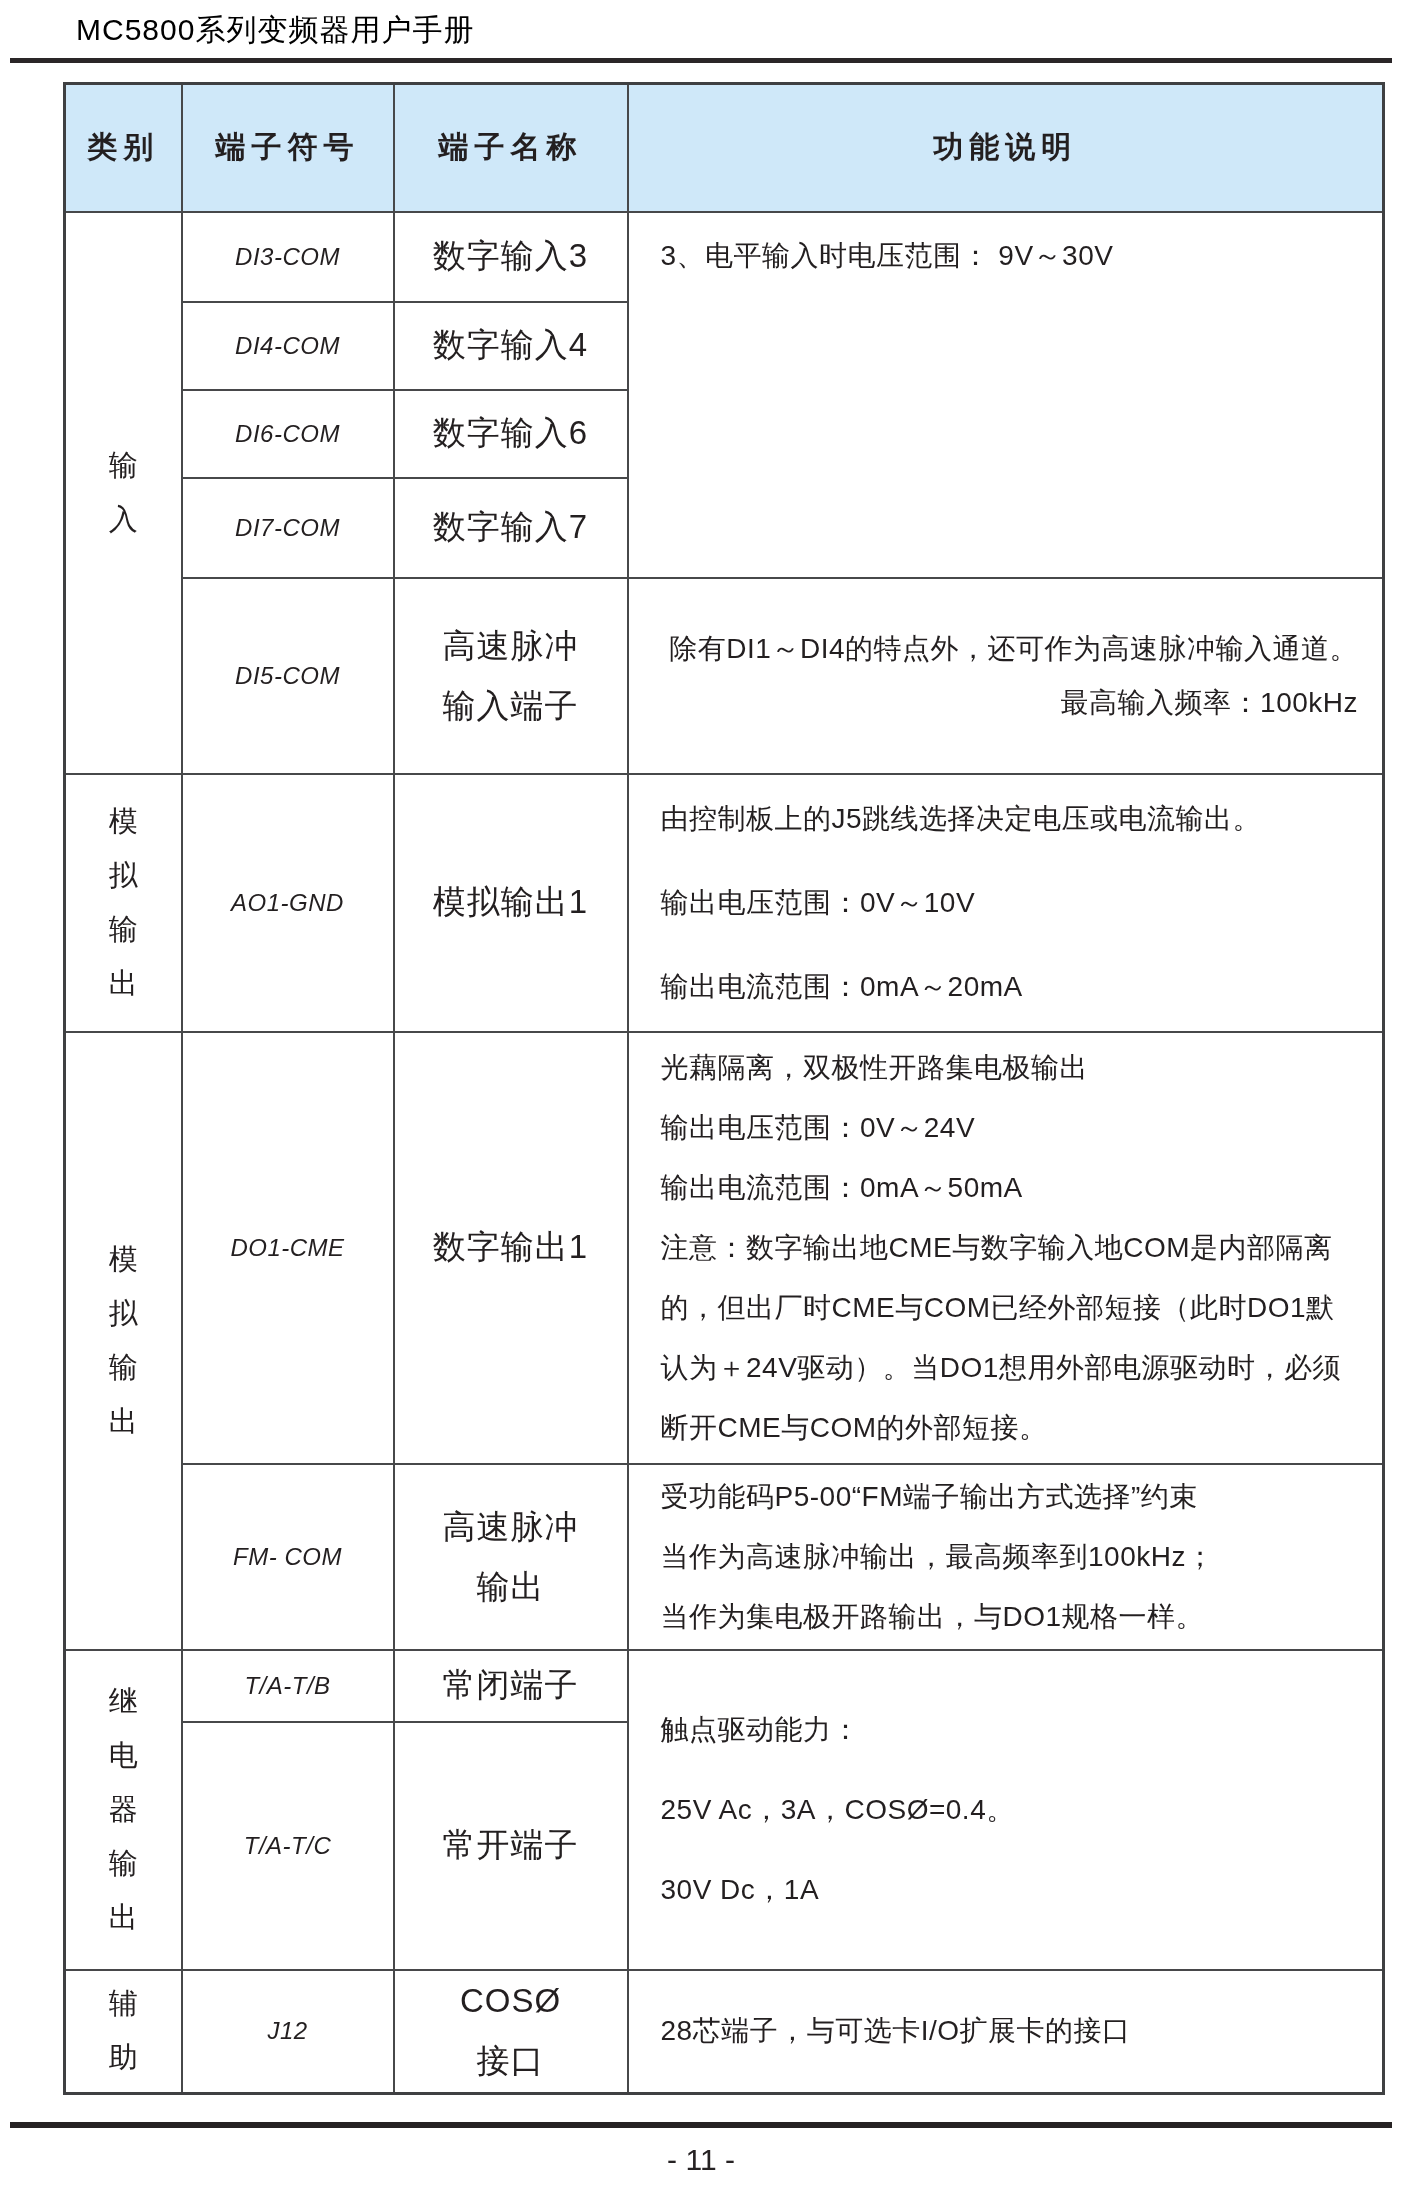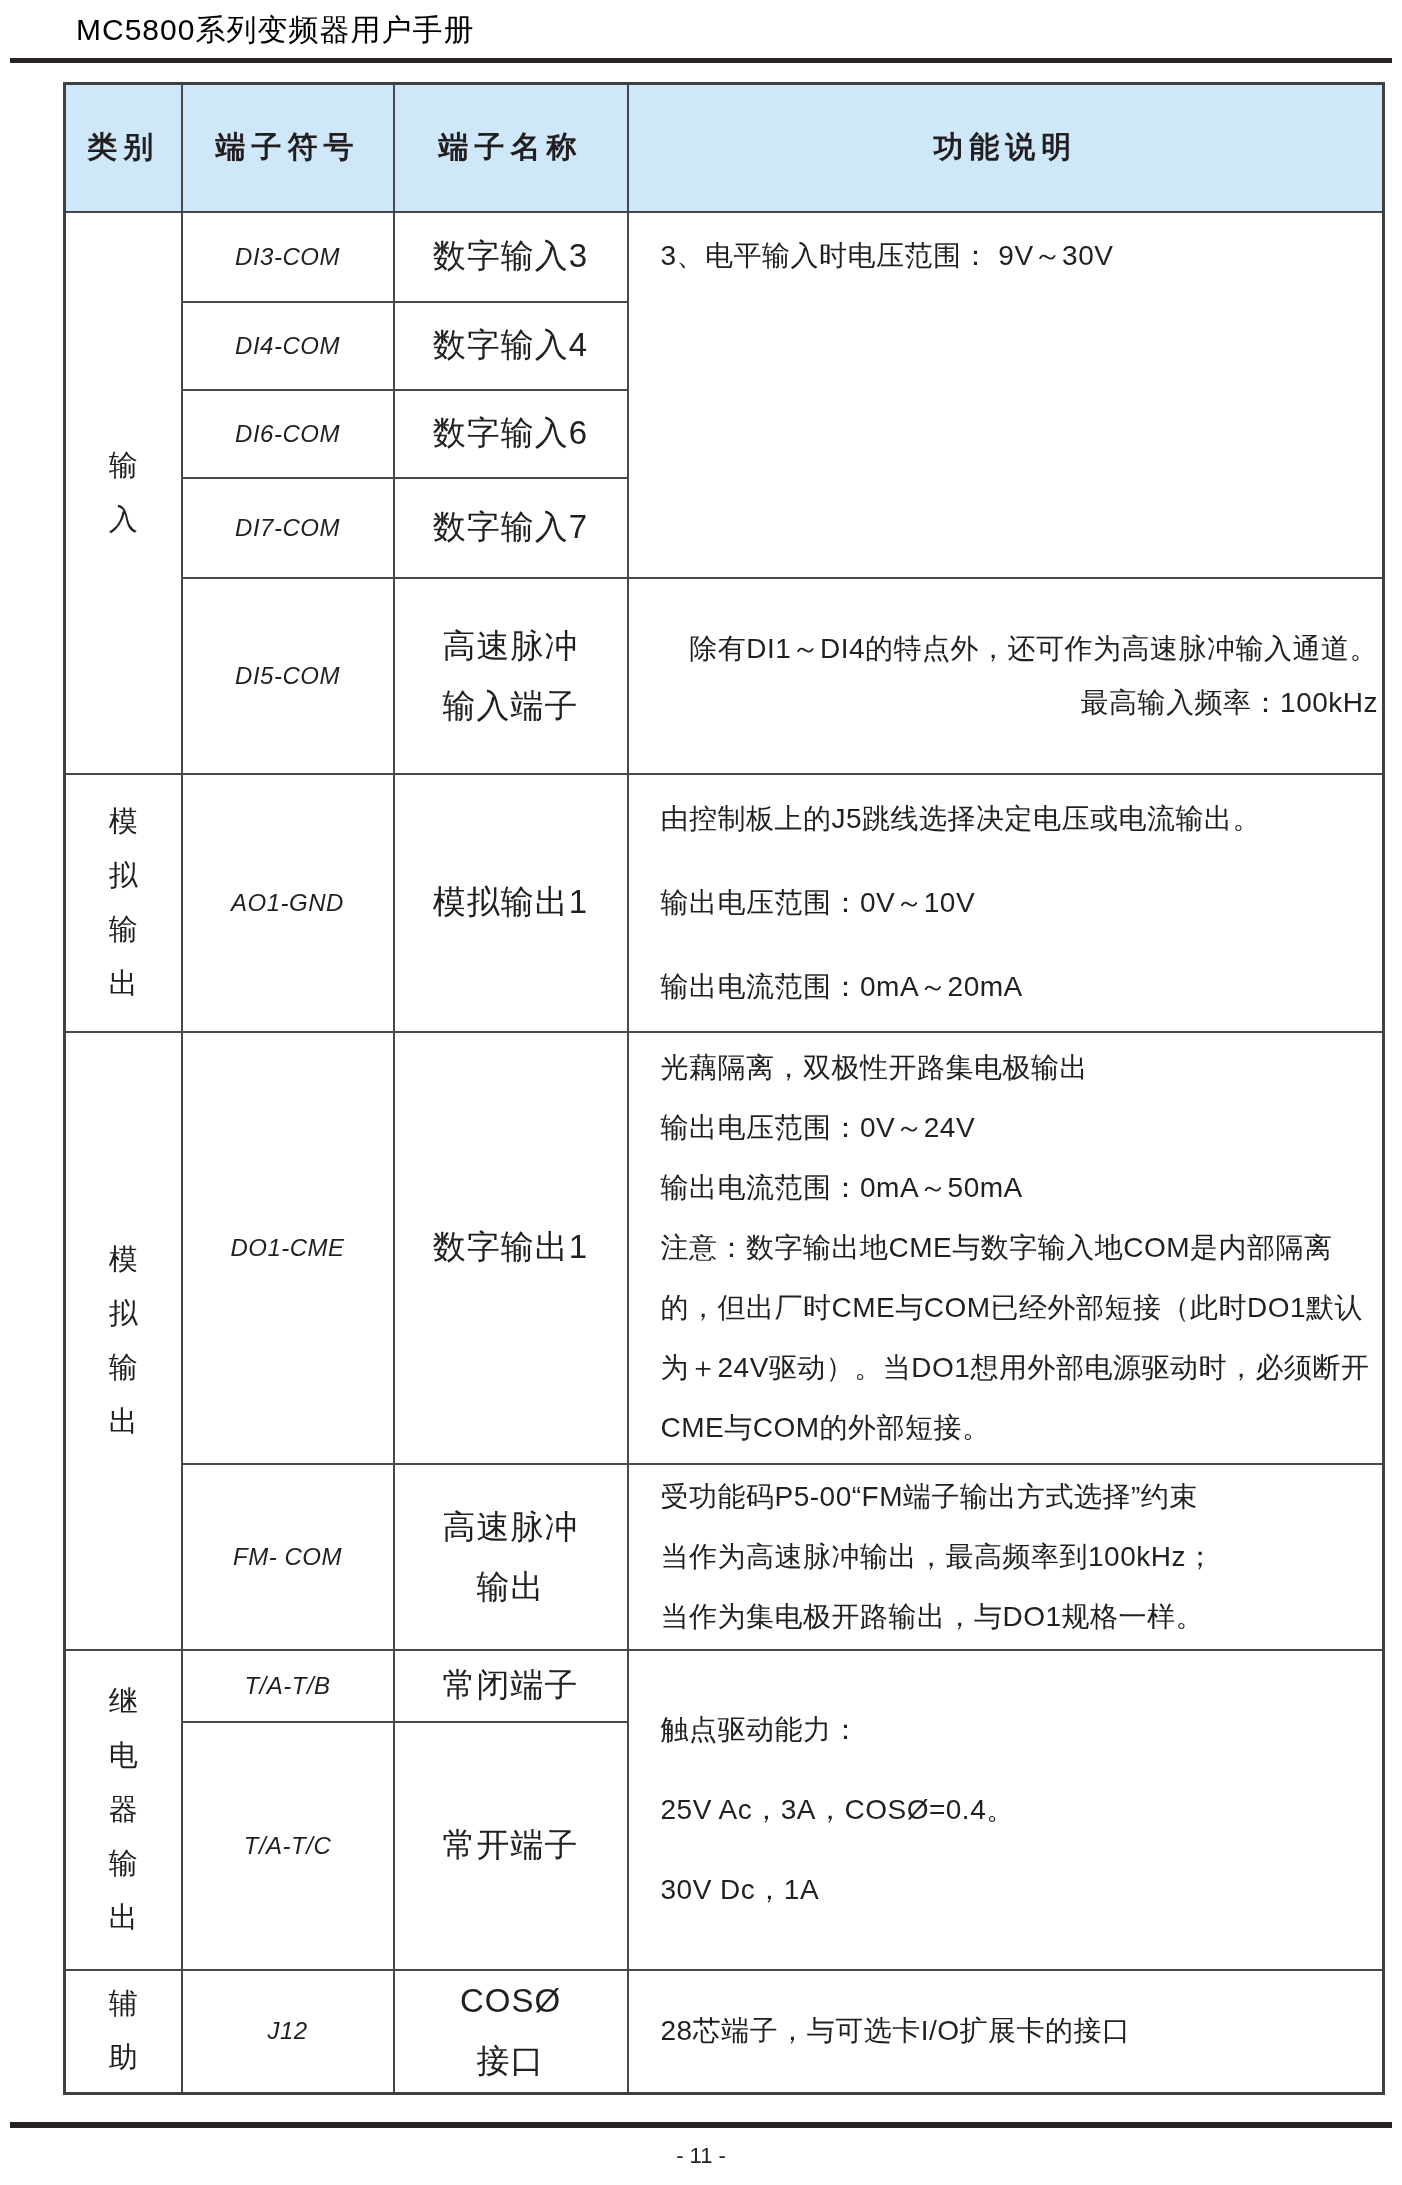--- a/index.html
+++ b/index.html
@@ -65,21 +65,21 @@
   td.cname{
     text-align:center;
     font-size:33px;
     letter-spacing:1px;
   }
   .two-line{line-height:60px;}
   td.desc{
     text-align:left;
     font-size:28px;
     padding-left:32px;
-    padding-right:4px;
+    padding-right:24px;
     letter-spacing:0.5px;
     margin-left:25px;
   }
   td.desc-top{
     vertical-align:top;
     padding-top:24px;
   }
   .lh54{line-height:54px;text-align:right;}
   .lh60{line-height:60px;}
   .lh80{line-height:80px;}
@@ -90,21 +90,21 @@
     left:10px;right:10px;
     top:2122px;
     height:6px;
     background:#262223;
   }
   .page-number{
     position:absolute;
     top:2143px;
     left:0;width:100%;
     text-align:center;
-    font-size:22px;
+    font-size:30px;
     color:#262223;
   }
 </style>
 </head>
 <body>
 
 <div class="page-title">MC5800系列变频器用户手册</div>
 <div class="title-rule"></div>
 
 <table class="terminal-table">

